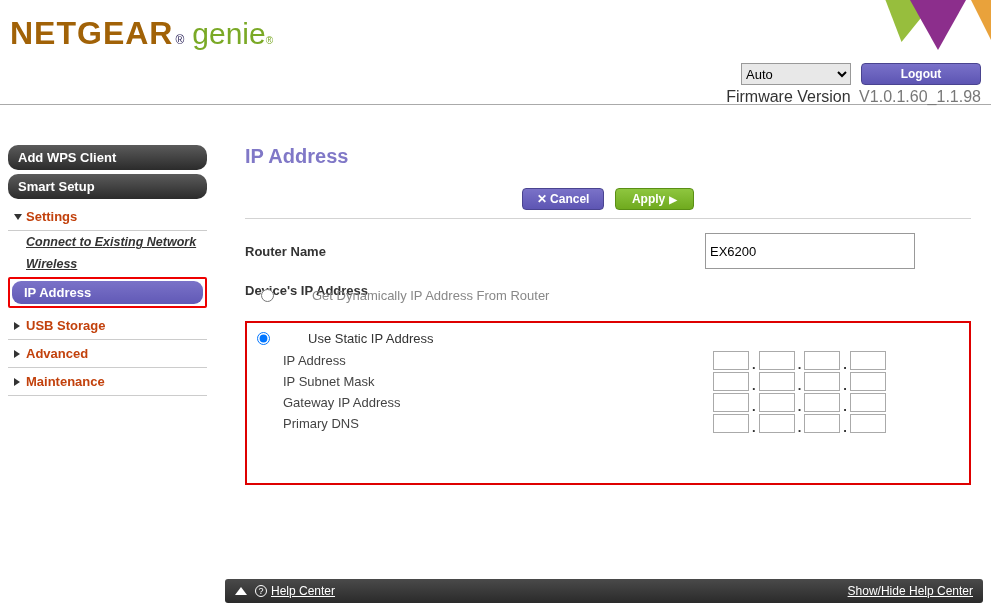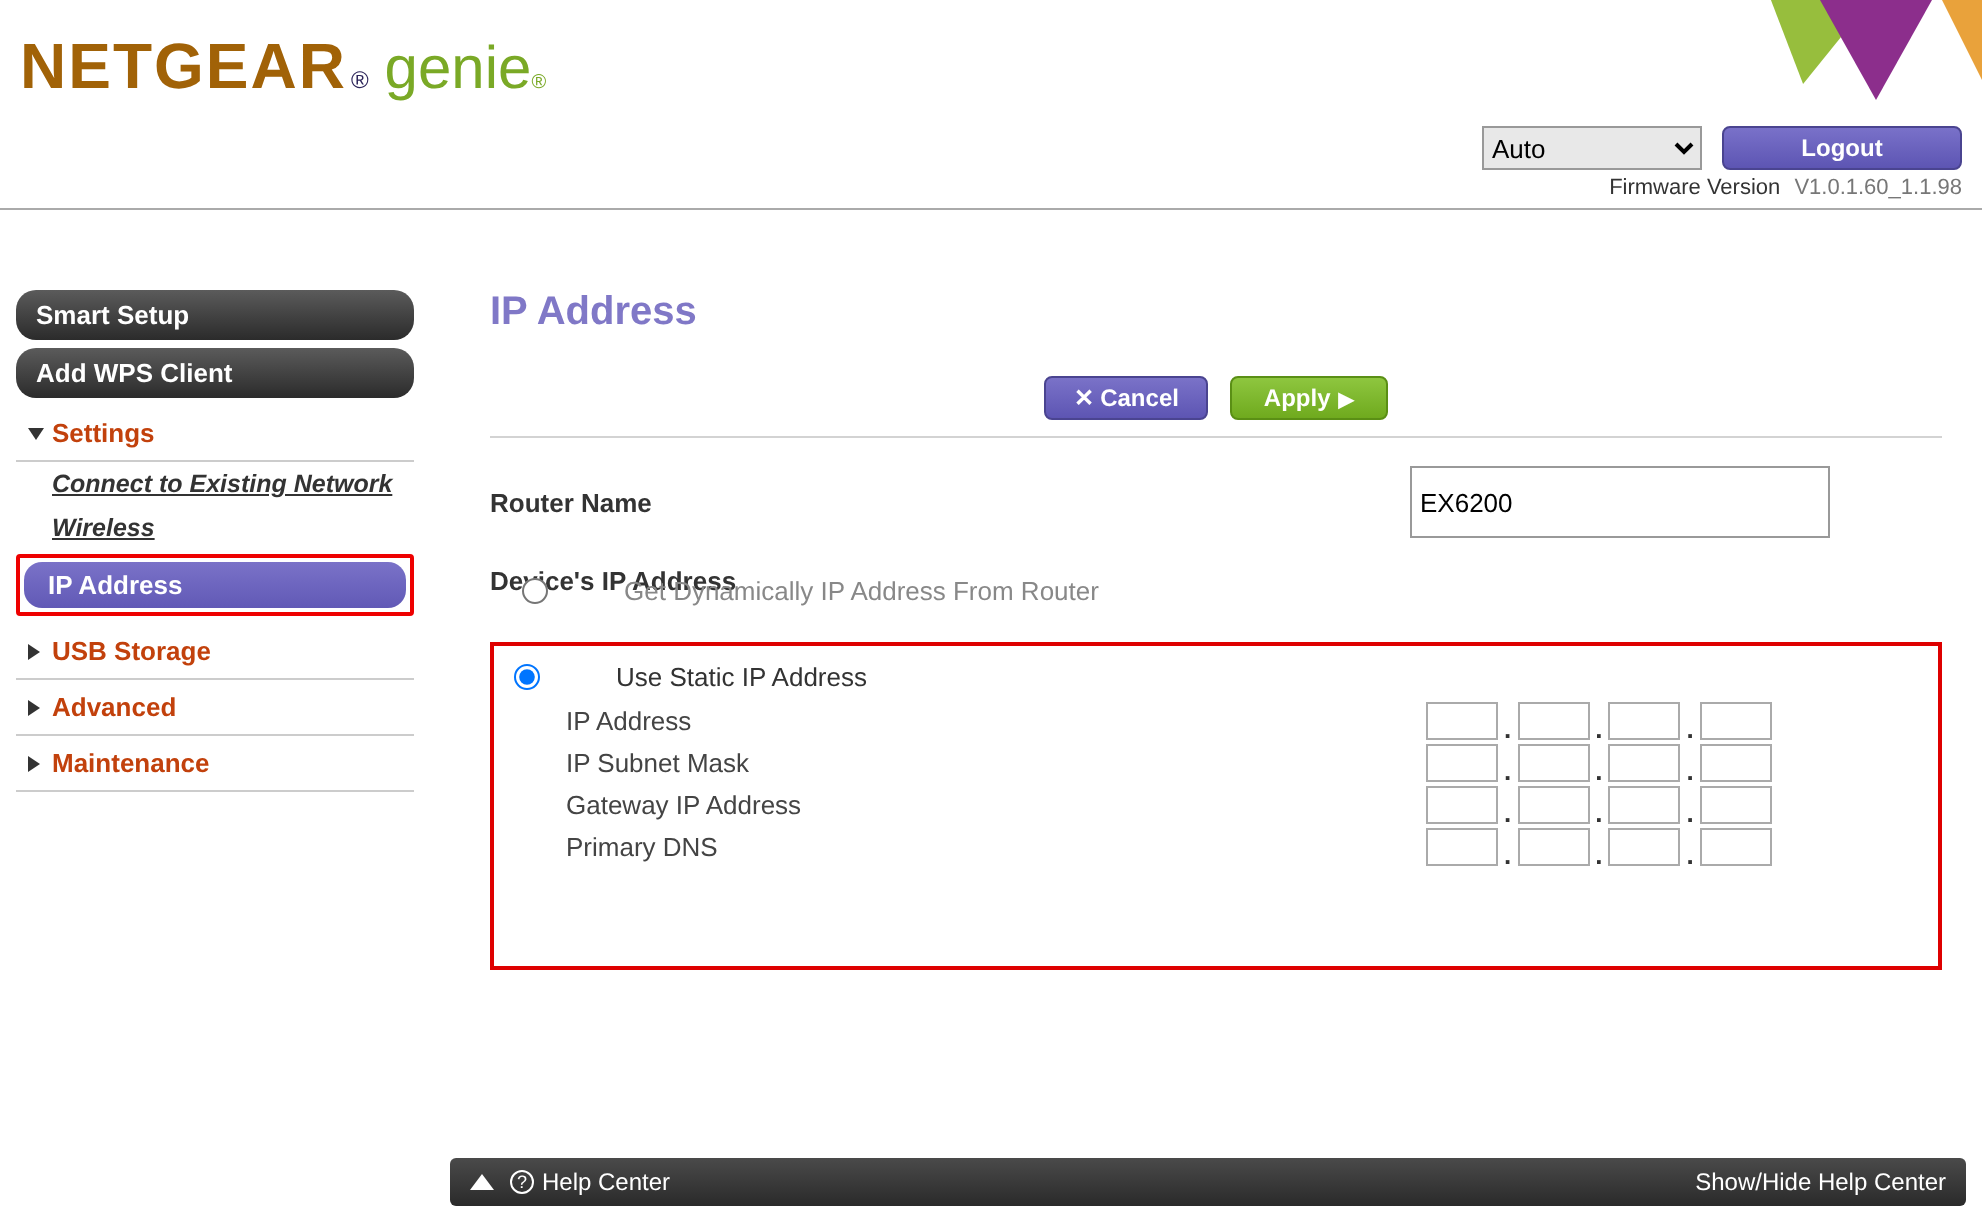--- a/index.html
+++ b/index.html
@@ -99,21 +99,21 @@
     border-radius: 4px;
     width: 120px;
     height: 22px;
     font-size: 12px;
     cursor: pointer;
   }
   .fw-version {
     position: absolute;
     right: 10px;
     top: 88px;
-    font-size: 11px;
+    font-size: 16px;
     color: #333;
     margin-left: 36px;
   }
   .fw-version .fw-num { color: #777; margin-left: 4px; }
 
   
   .layout {
     display: flex;
     padding: 0;
     height: 470px;
@@ -304,21 +304,21 @@
     border-right: 6px solid transparent;
     border-bottom: 8px solid #fff;
     margin-right: 8px;
   }
   .footer .hc-icon {
     width: 12px; height: 12px; border: 1.5px solid #fff; border-radius: 50%;
     display: inline-flex; align-items: center; justify-content: center;
     font-size: 9px; margin-right: 4px;
   }
   .footer .grow { flex: 1; }
-  .footer a { color: #fff; cursor: pointer; }
+  .footer a { color: #fff; text-decoration: underline; cursor: pointer; }
 </style>
 </head>
 <body>
 
 <div class="header">
   <div class="logo-wrap">
     <span class="logo-netgear">NETGEAR</span>
     <span class="logo-reg">®</span>
     <span class="logo-genie">genie</span>
     <span class="logo-genie-dot">®</span>
@@ -336,22 +336,22 @@
   </div>
   <div class="fw-version">
     <span>Firmware Version</span>
     <span class="fw-num">V1.0.1.60_1.1.98</span>
   </div>
 </div>
 
 <div class="layout">
 
   <div class="sidebar">
+    <div class="side-btn">Add WPS Client</div>
     <div class="side-btn">Smart Setup</div>
-    <div class="side-btn">Add WPS Client</div>
 
     <div class="side-section">
       <span class="tri-down"></span>
       <span>Settings</span>
     </div>
     <div class="sub-link">Connect to Existing Network</div>
     <div class="sub-link">Wireless</div>
     <div class="side-active-wrap">
       <div class="side-active">IP Address</div>
     </div>

